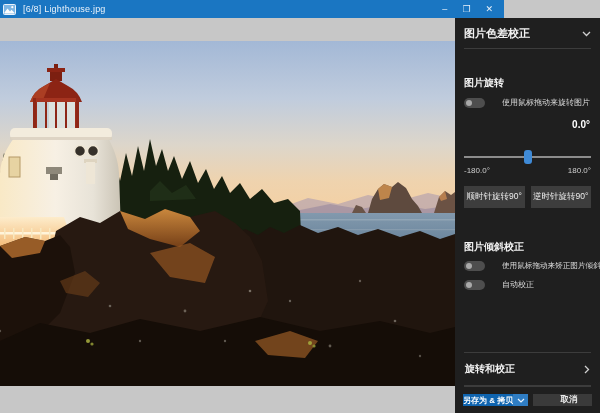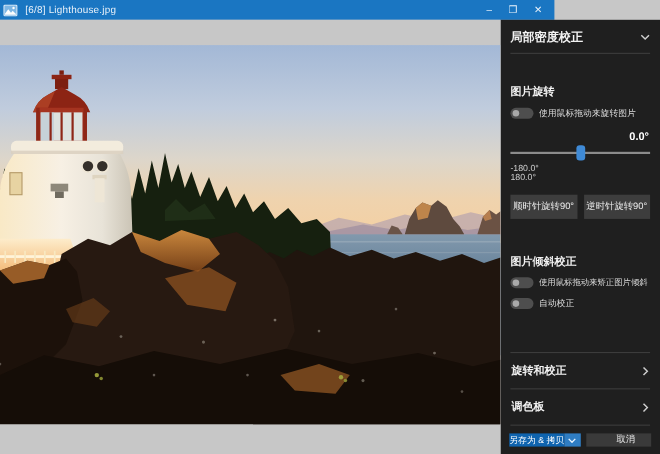--- a/index.html
+++ b/index.html
@@ -22,33 +22,33 @@
   
   .panel{width:145px;flex:none;background:#1f1f1f;color:#eee;display:flex;flex-direction:column;}
   .panel-inner{flex:1;display:flex;flex-direction:column;padding:5px 9px 0 9px;min-height:0;}
   .hdr-row{display:flex;justify-content:space-between;align-items:center;padding:3px 0 7px 0;}
   .hdr-title{font-weight:bold;font-size:11px;color:#f2f2f2;}
   .sep{height:1px;background:#3c3c3c;flex:none;}
   .group-label{font-weight:bold;font-size:10px;color:#f2f2f2;margin:27px 0 3px 0;}
   .toggle-row{display:flex;align-items:center;gap:5px;margin:4px 0;}
   .toggle{width:21px;height:10px;border-radius:5px;background:#4e4e4e;position:relative;flex:none;}
   .toggle::after{content:"";position:absolute;left:2px;top:2px;width:6px;height:6px;border-radius:50%;background:#a9a9a9;}
-  .toggle-label{font-size:8px;color:#dcdcdc;white-space:nowrap;}
+  .toggle-label{font-size:8px;color:#dcdcdc;white-space:nowrap;margin-left:12px;}
   .toggle-label.tight{font-size:7.6px;}
-  .value-row{text-align:right;font-weight:bold;font-size:10px;color:#fff;margin:7px 1px 2px 0;}
+  .value-row{text-align:right;font-weight:bold;font-size:10px;color:#fff;margin:7px 1px 20px 0;}
   .slider{position:relative;height:14px;margin:0;}
   .slider-track{position:absolute;left:0;right:0;top:6px;height:2px;background:#8c8c8c;}
   .slider-thumb{position:absolute;left:50%;transform:translateX(-50%);top:0;width:8px;height:14px;border-radius:3px;background:#3f8ad6;}
-  .range-row{display:flex;justify-content:space-between;font-size:8px;color:#cfcfcf;margin:2px 0 9px 0;flex-direction:column;}
+  .range-row{display:flex;justify-content:space-between;font-size:8px;color:#cfcfcf;margin:2px 0 9px 0;}
   .btn-row{display:flex;gap:6px;margin:2px 0 5px 0;}
   .gray-btn{flex:1;background:#3d3d3d;color:#ececec;font-size:8.5px;text-align:center;padding:5px 0;white-space:nowrap;cursor:default;}
   .flex-spacer{flex:1;}
   .section-row{display:flex;justify-content:space-between;align-items:center;padding:9px 1px;cursor:default;}
   .section-label{font-weight:bold;font-size:10px;color:#f2f2f2;}
-  .footer{display:flex;gap:5px;padding:7px 8px 7px 8px;flex:none;}
+  .footer{display:flex;gap:5px;padding:7px 8px 7px 8px;flex:none;font-weight:bold;}
   .split-btn{flex:1.22;display:flex;cursor:default;}
   .split-main{flex:1;background:#0f64af;color:#fff;font-size:8px;display:flex;align-items:center;justify-content:center;white-space:nowrap;}
   .split-arrow{width:15px;background:#2f7dc3;display:flex;align-items:center;justify-content:center;}
   .cancel-btn{flex:1;background:#3a3a3a;color:#e9e9e9;font-size:8.5px;display:flex;align-items:center;justify-content:center;cursor:default;padding-left:13px;}
 </style>
 </head>
 <body>
 
 <div class="window">
 
@@ -184,21 +184,21 @@
             <circle cx="314" cy="305" r="1.6" fill="#8d9434" opacity="0.9"></circle>
           </g>
         </svg>
       </div>
     </div>
 
     <div class="panel">
       <div class="panel-inner">
 
         <div class="hdr-row">
-          <span class="hdr-title">局部密度校正</span>
+          <span class="hdr-title">图片色差校正</span>
           <svg width="9" height="6" viewBox="0 0 9 6">
             <polyline points="1,1 4.5,4.5 8,1" fill="none" stroke="#cfcfcf" stroke-width="1.3"></polyline>
           </svg>
         </div>
         <div class="sep"></div>
 
         <div class="group-label">图片旋转</div>
         <div class="toggle-row">
           <div class="toggle"></div>
           <span class="toggle-label">使用鼠标拖动来旋转图片</span>
@@ -231,26 +231,20 @@
         <div class="flex-spacer"></div>
 
         <div class="sep"></div>
         <div class="section-row">
           <span class="section-label">旋转和校正</span>
           <svg width="6" height="9" viewBox="0 0 6 9">
             <polyline points="1,1 4.5,4.5 1,8" fill="none" stroke="#cfcfcf" stroke-width="1.3"></polyline>
           </svg>
         </div>
         <div class="sep"></div>
-        <div class="section-row">
-          <span class="section-label">调色板</span>
-          <svg width="6" height="9" viewBox="0 0 6 9">
-            <polyline points="1,1 4.5,4.5 1,8" fill="none" stroke="#cfcfcf" stroke-width="1.3"></polyline>
-          </svg>
-        </div>
         <div class="sep"></div>
       </div>
 
       <div class="footer">
         <div class="split-btn">
           <div class="split-main">另存为 &amp; 拷贝</div>
           <div class="split-arrow">
             <svg width="8" height="5" viewBox="0 0 8 5">
               <polyline points="1,1 4,4 7,1" fill="none" stroke="#eaf4ff" stroke-width="1.2"></polyline>
             </svg>

